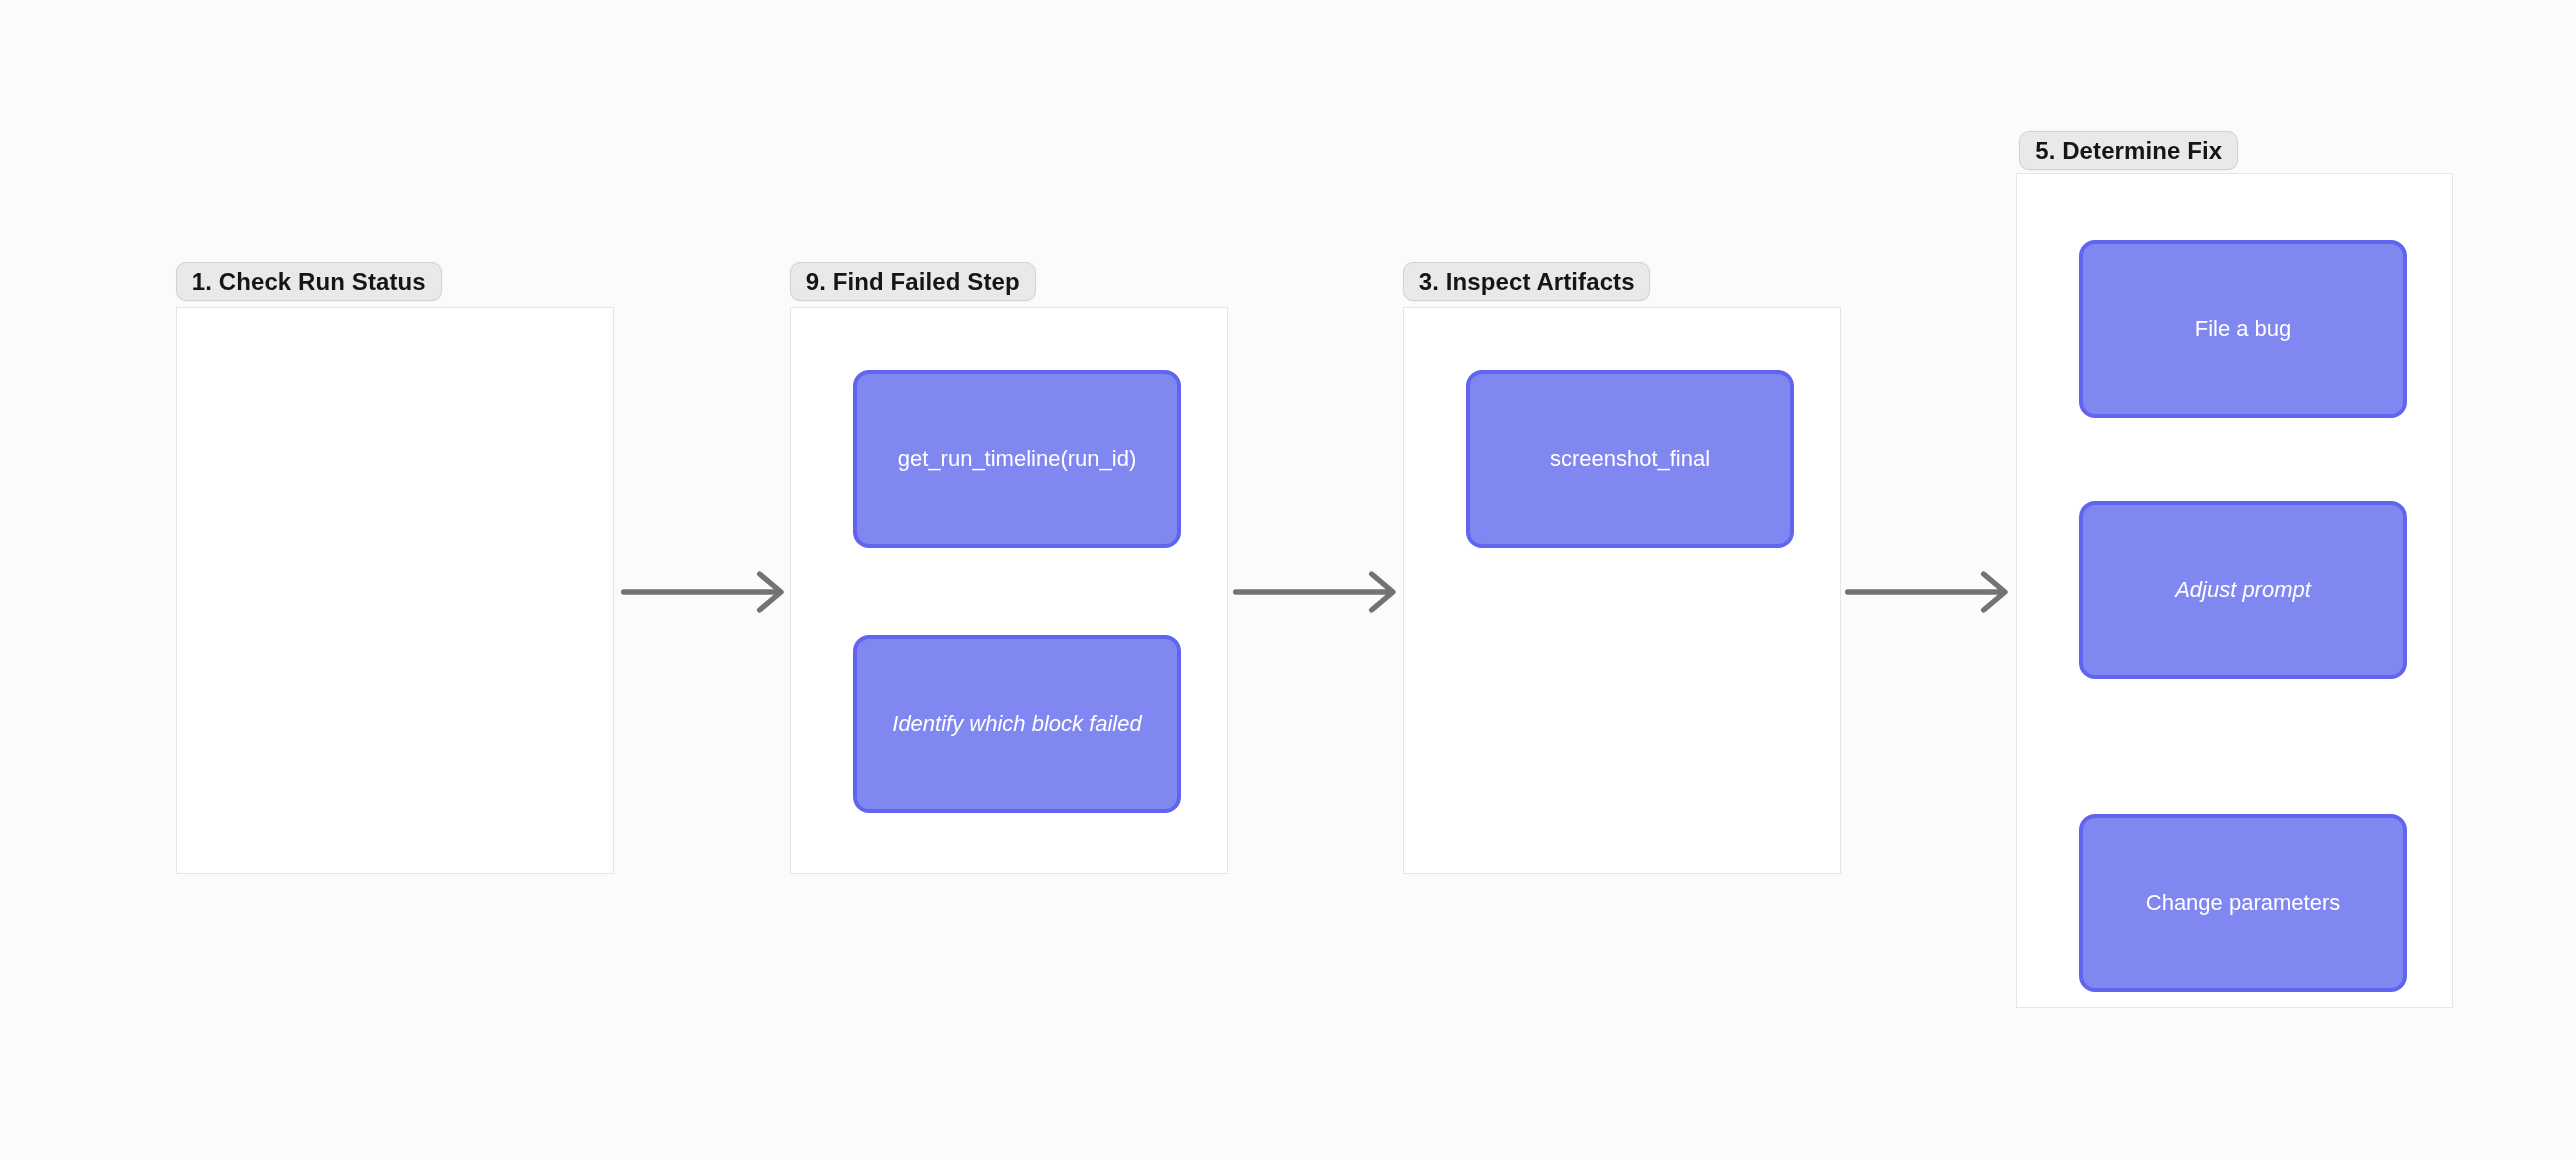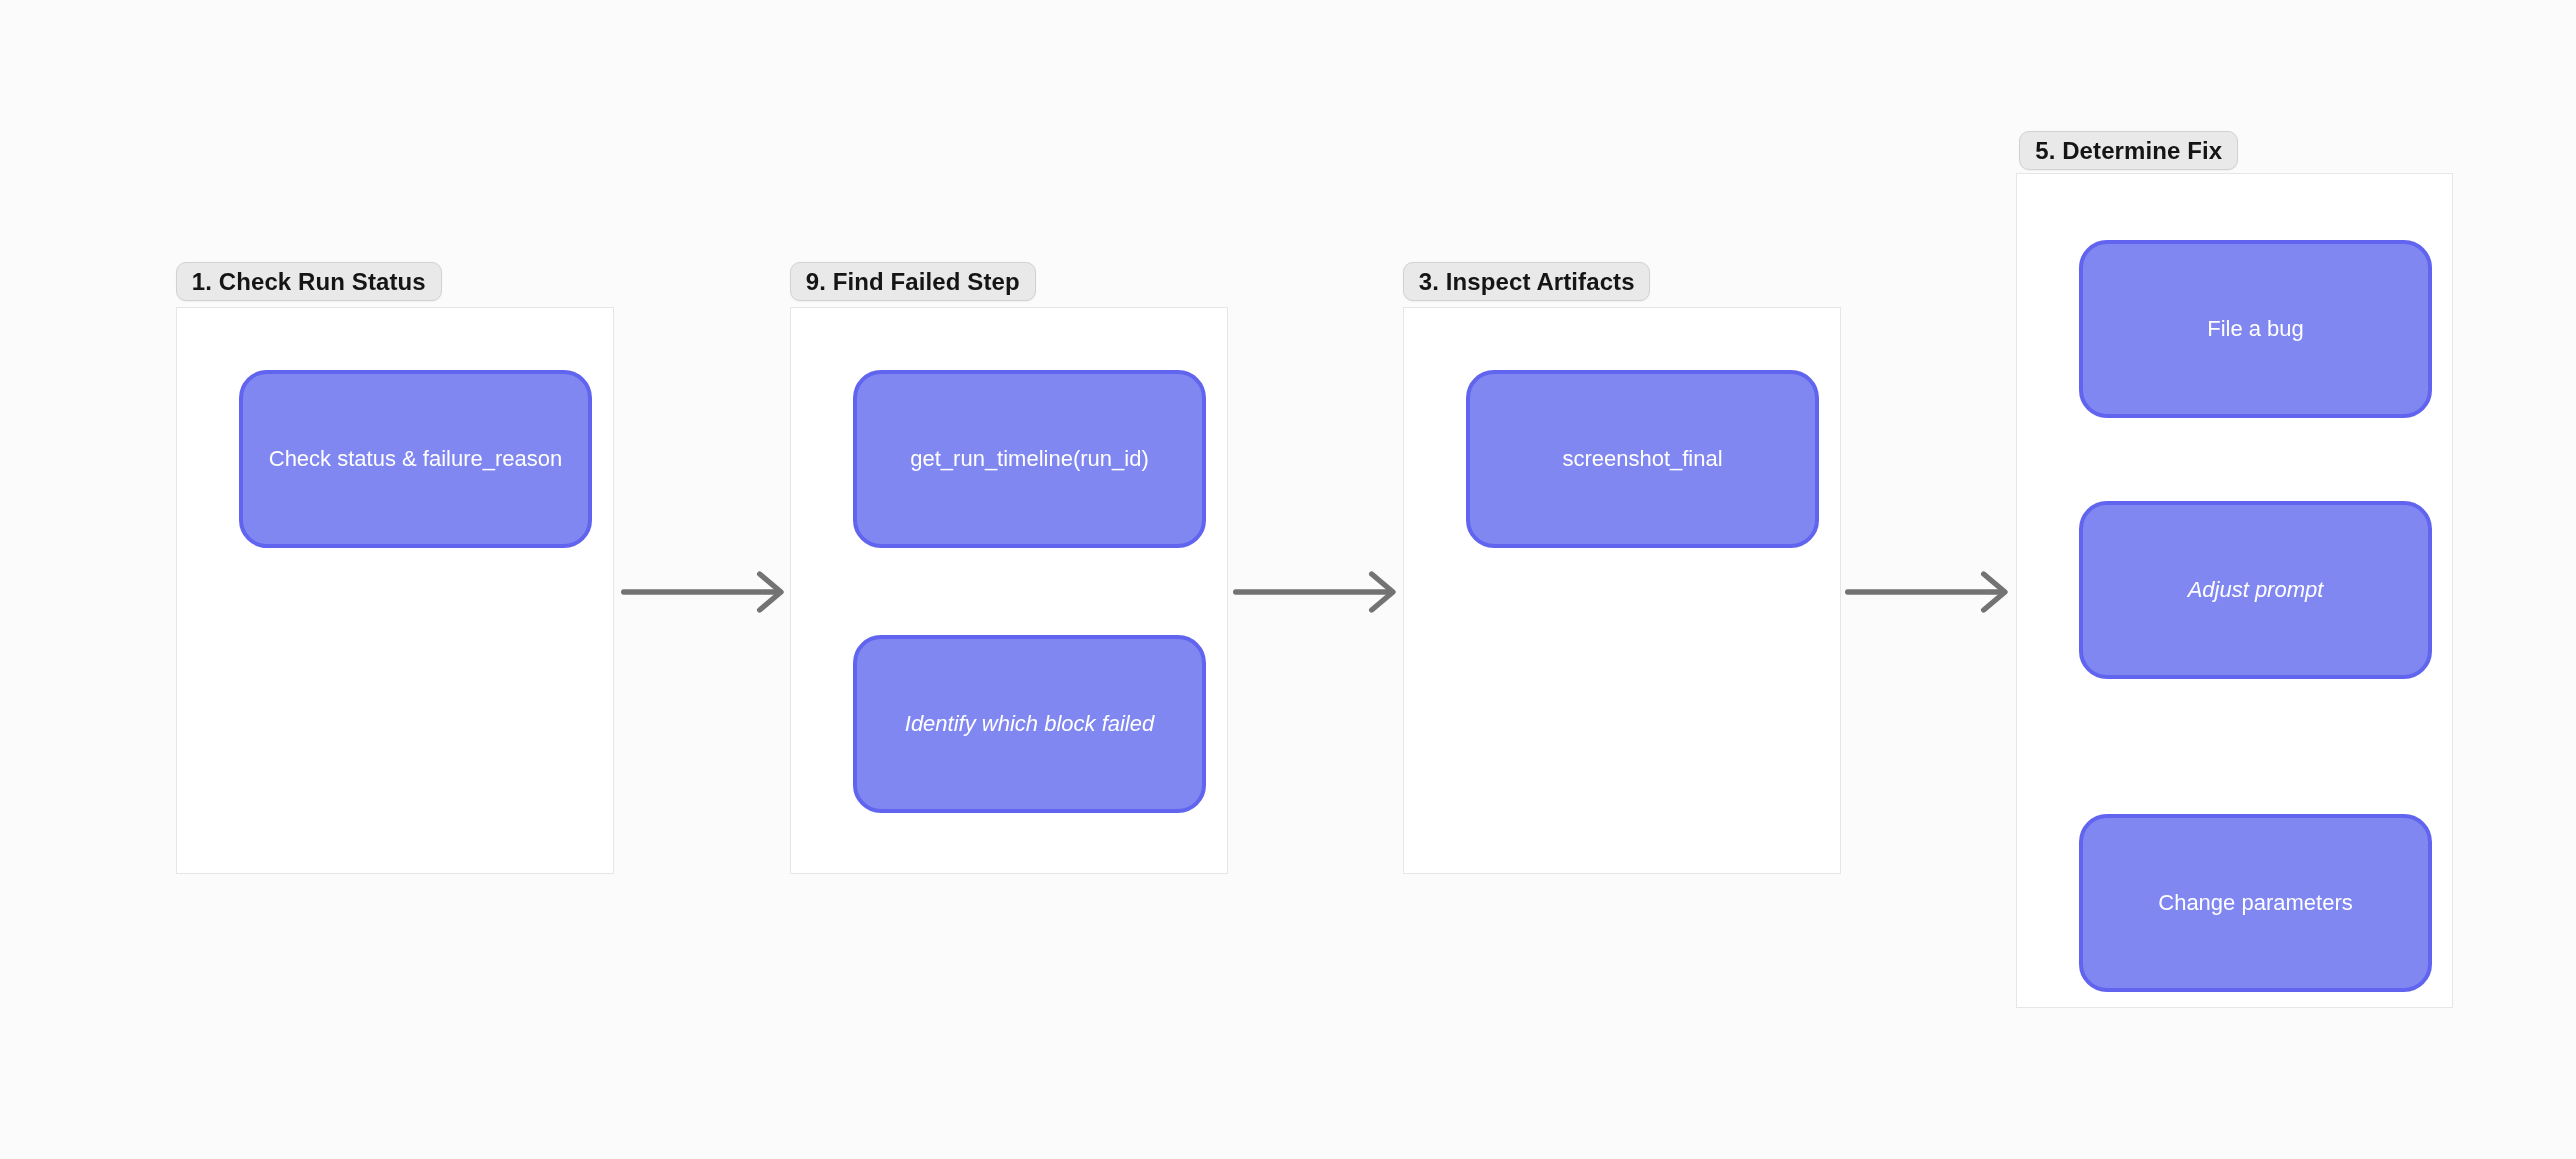--- a/index.html
+++ b/index.html
@@ -47,24 +47,24 @@
   .frame{
     position:absolute;left:0;top:45px;
     width:438px;height:567px;
     background:var(--frame-fill);
     border:1.3px solid var(--frame-border);
     box-sizing:border-box;
   }
   .g4 .frame{top:42px;width:437px;height:835px;}
   .node{
     position:absolute;left:62px;
-    width:353px;height:178px;
+    width:328px;height:178px;
     background:var(--node-fill);
     border:4.7px solid var(--node-border);
-    border-radius:28px;
+    border-radius:16px;
     box-sizing:border-box;
     display:flex;align-items:center;justify-content:center;
     text-align:center;
     color:var(--node-text-color);
     font-size:22px;
     line-height:1.42;
     padding:5.4px 21.5px;
     overflow-wrap:break-word;
   }
   .frame .node:nth-child(1){top:62px;}
@@ -83,21 +83,20 @@
   .arrow svg{display:block;width:100%;height:100%;}
 </style>
 </head>
 <body style="background: rgb(251, 251, 251);">
 
 <div class="canvas">
 
   <section class="group g1">
     <div class="group-label">1. Check Run Status</div>
     <div class="frame">
-      <div class="node">Check status &amp; failure_reason</div>
     </div>
   </section>
 
   <div class="arrow a1">
     <svg viewBox="0 0 250 84" xmlns="http://www.w3.org/2000/svg">
       <line x1="6" y1="42" x2="234" y2="42" stroke="currentColor" stroke-width="8" stroke-linecap="round"></line>
       <polyline points="210,15 242,42 210,69" fill="none" stroke="currentColor" stroke-width="8" stroke-linecap="round" stroke-linejoin="round"></polyline>
     </svg>
   </div>
 

